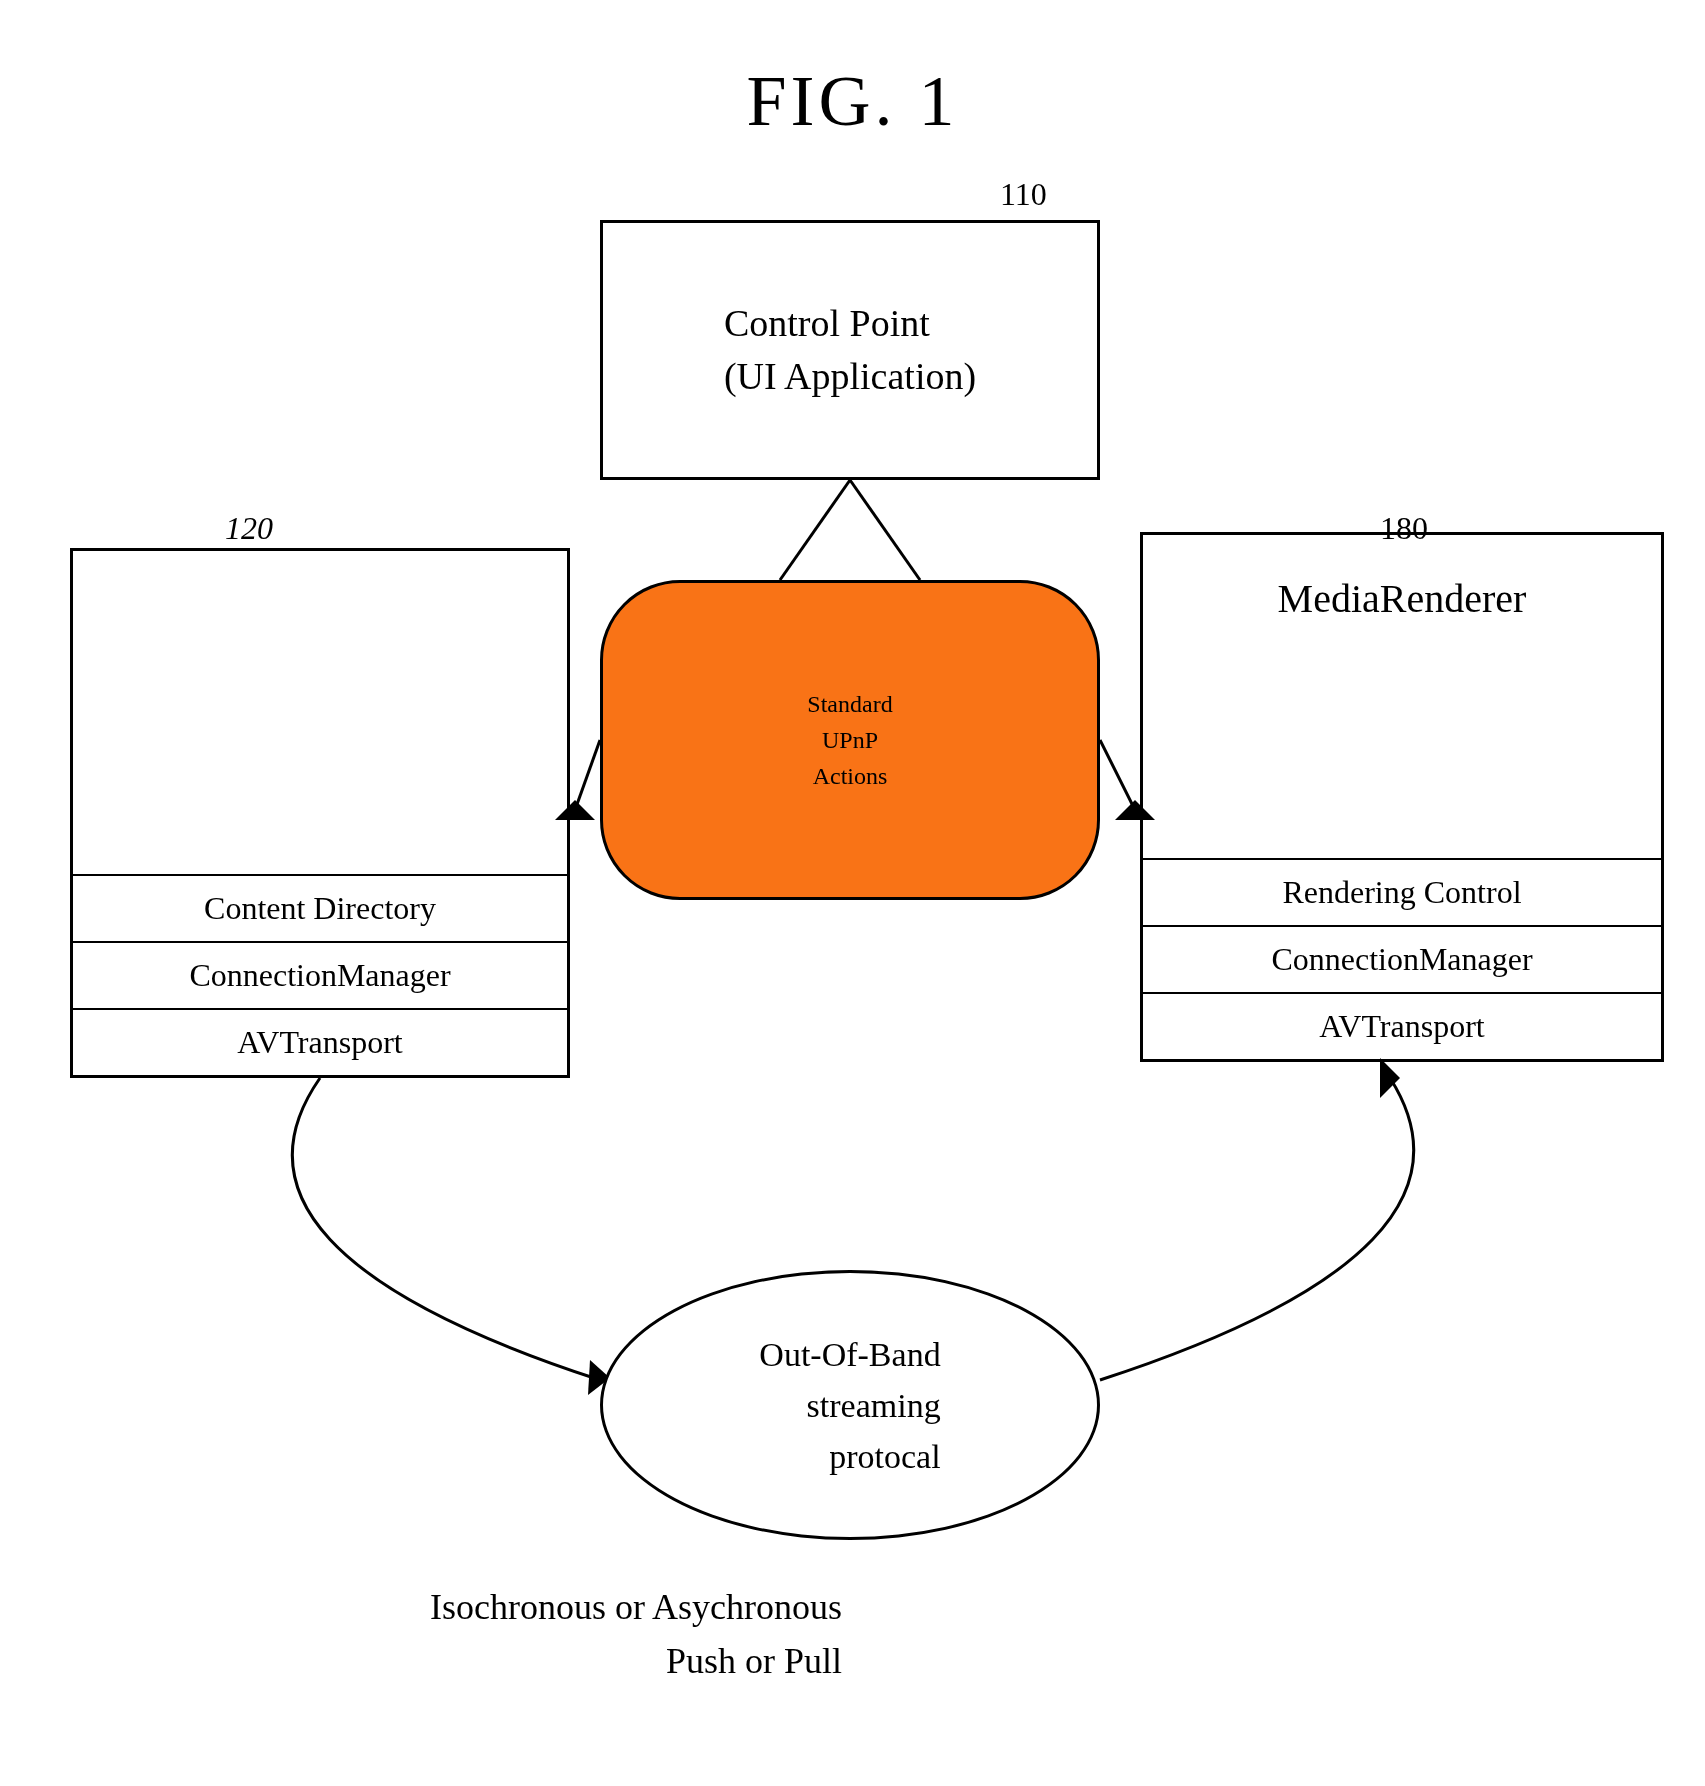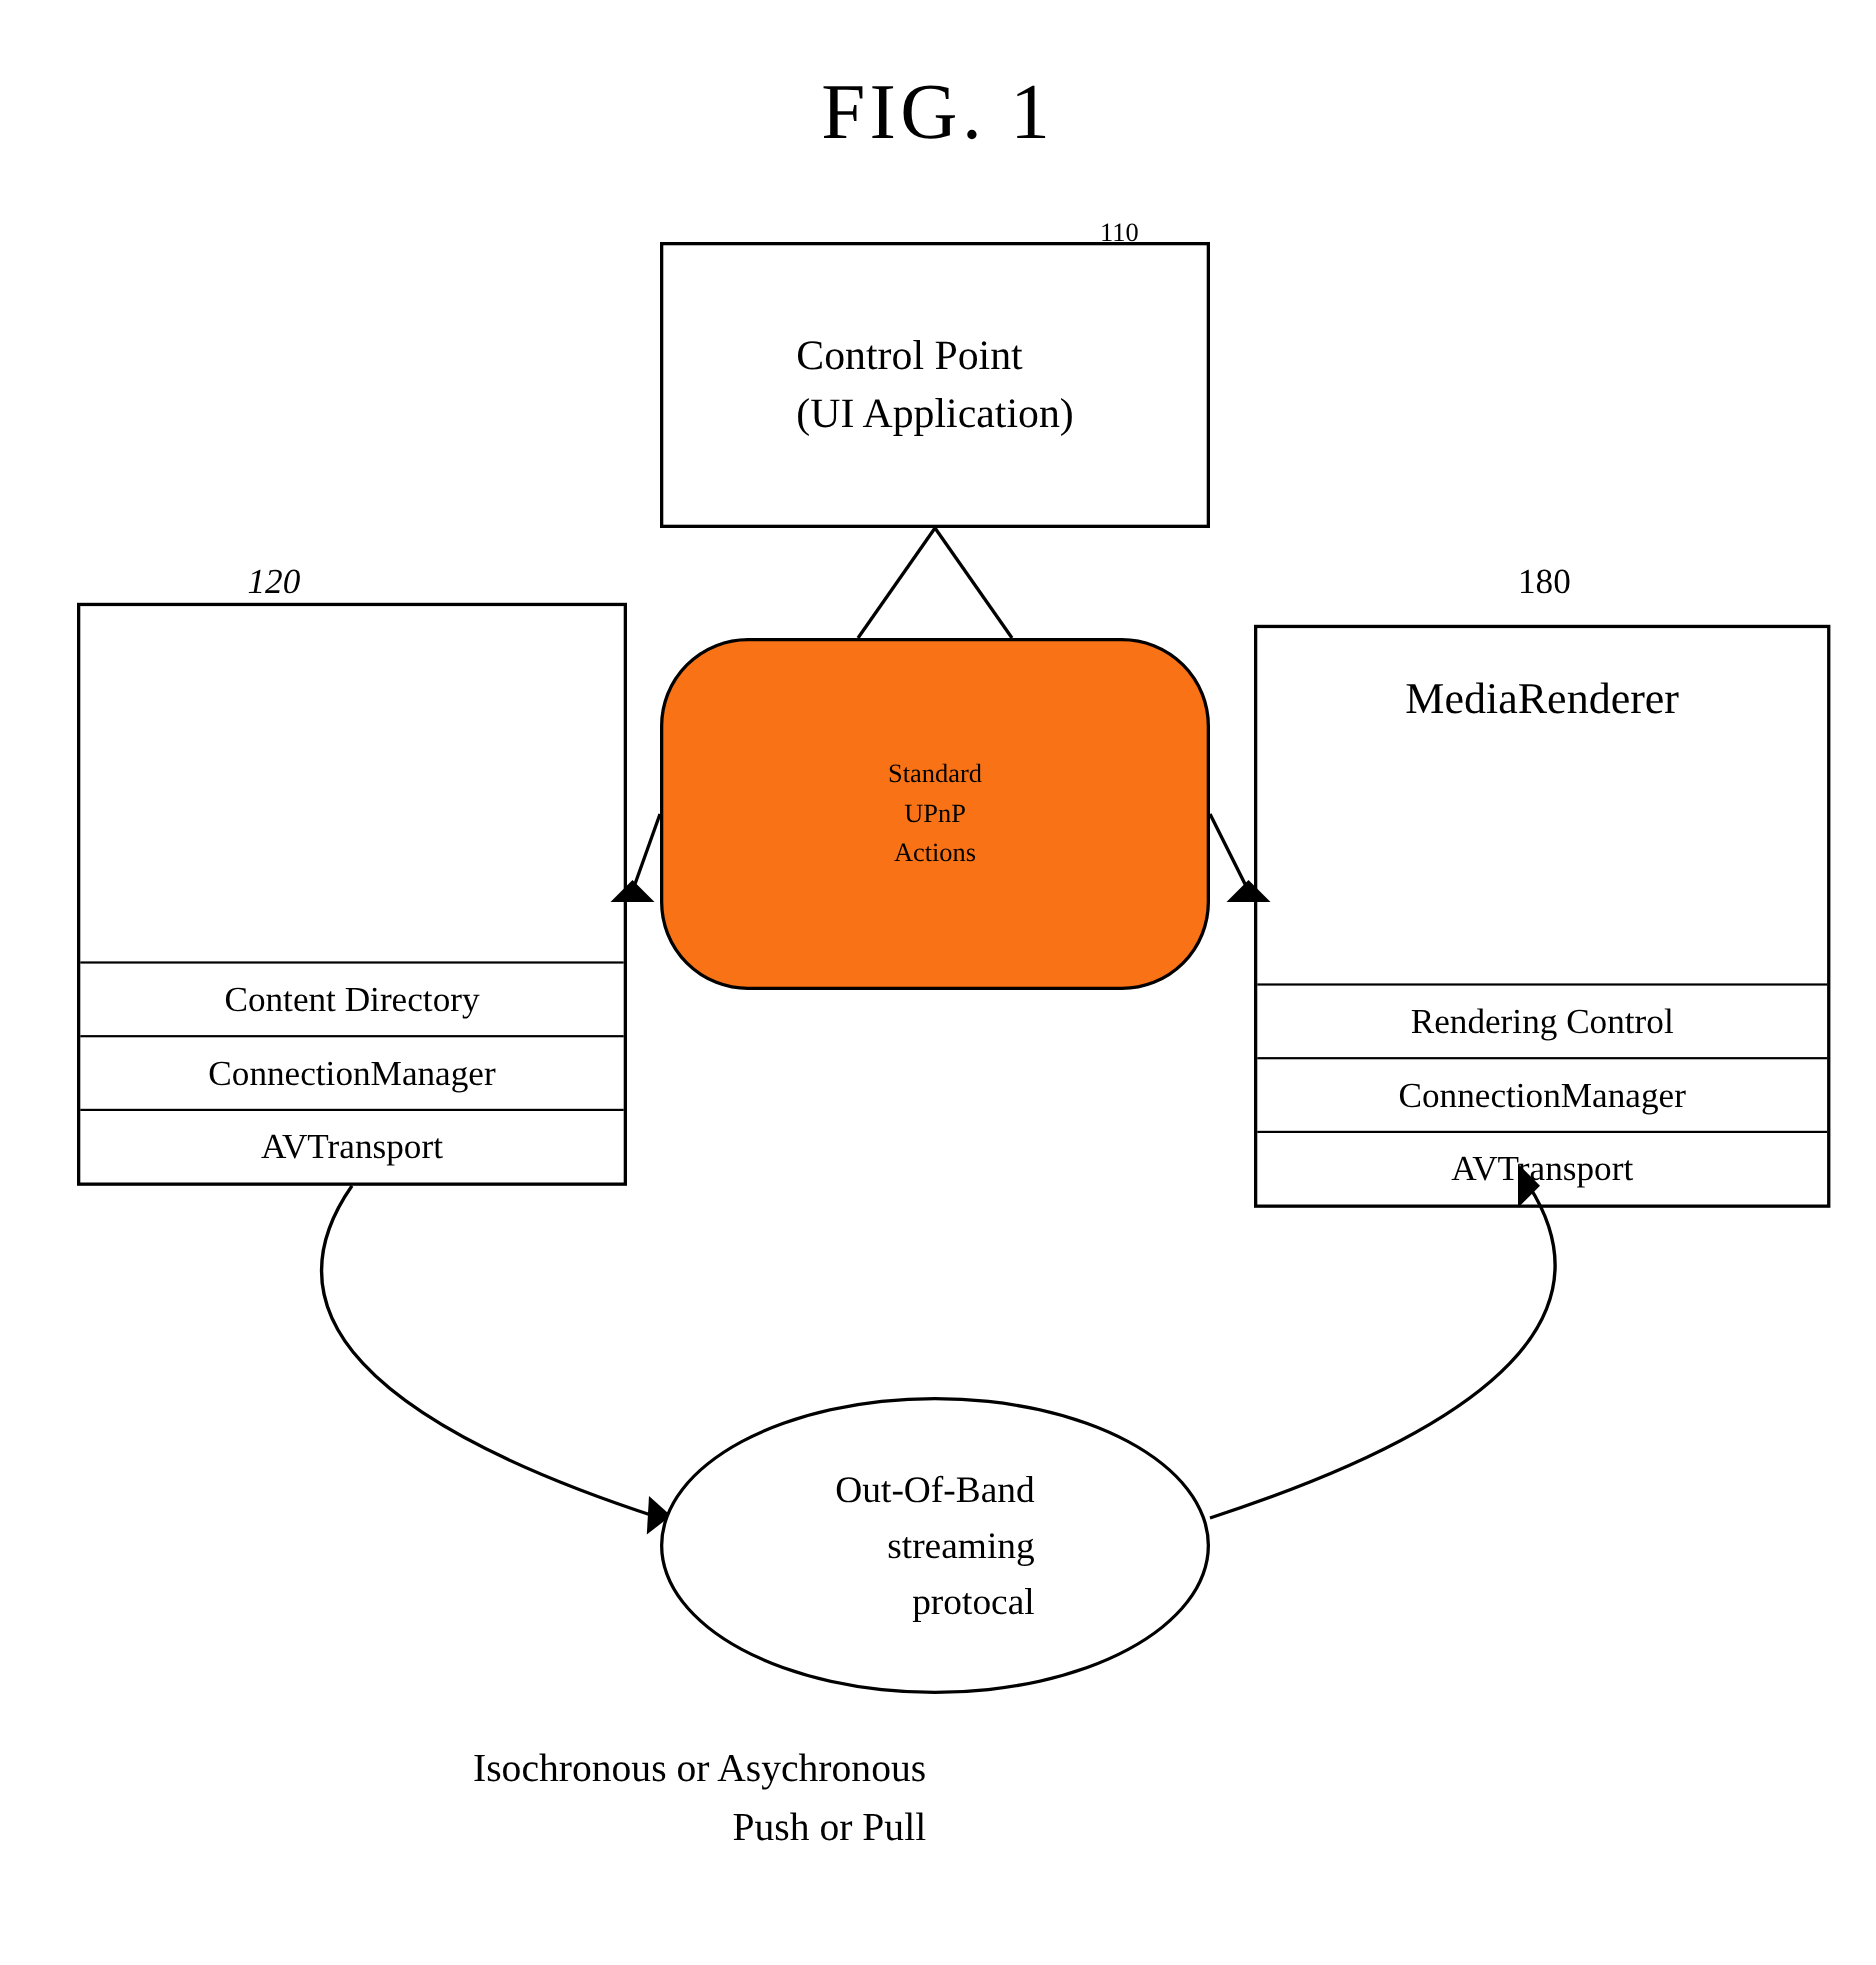--- a/index.html
+++ b/index.html
@@ -34,22 +34,22 @@
       align-items: center;
       justify-content: center;
       font-size: 38px;
       line-height: 1.4;
     }
 
     
     .label-110 {
       position: absolute;
       left: 1000px;
-      top: 199px;
-      font-size: 24px;
+      top: 176px;
+      font-size: 32px;
     }
 
     
     .label-120 {
       position: absolute;
       left: 225px;
       top: 510px;
       font-size: 32px;
       font-style: italic;
     }
@@ -90,21 +90,21 @@
       border-top: 2px solid #000;
       padding: 14px 20px;
       font-size: 32px;
       text-align: center;
     }
 
     
     .media-renderer-box {
       position: absolute;
       left: 1140px;
-      top: 568px;
+      top: 532px;
       width: 524px;
       height: 530px;
       border: 3px solid #000;
     }
 
     .media-renderer-title {
       font-size: 40px;
       text-align: center;
       padding: 40px 20px 20px 20px;
     }

